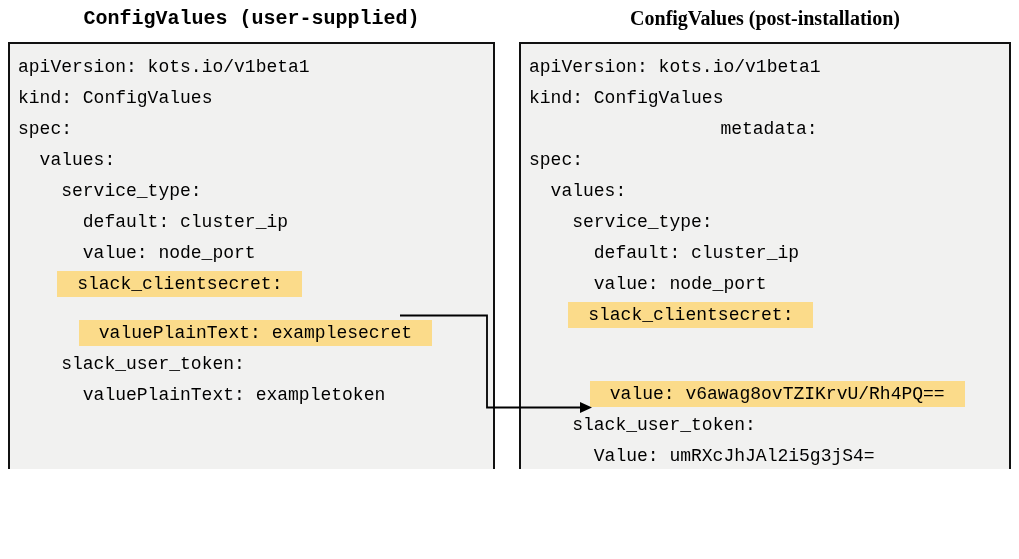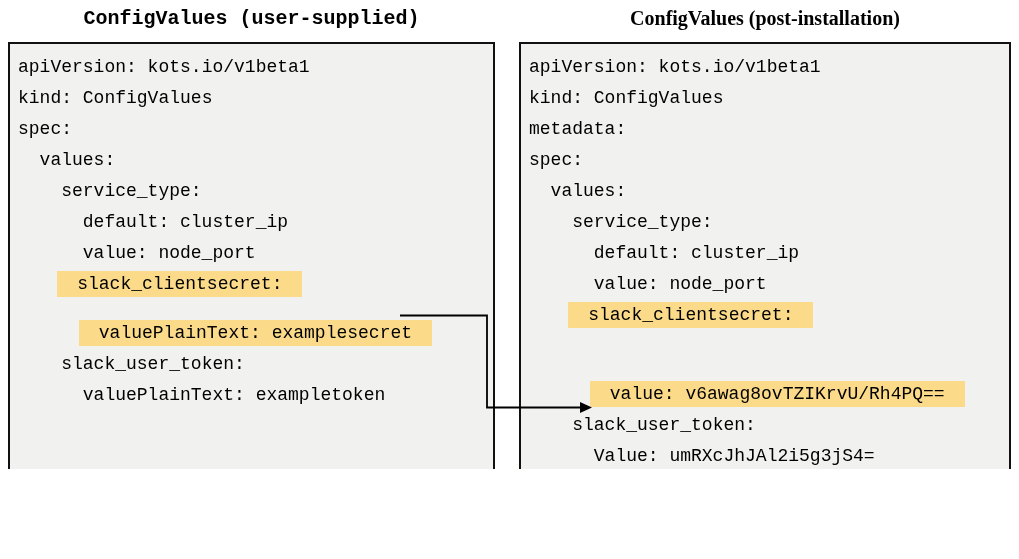--- a/index.html
+++ b/index.html
@@ -77,21 +77,21 @@
       <div class="code-line" style="padding-left: 6ch;"><span class="code-text">value: node_port</span></div>
       <div class="code-line" style="padding-left: 4ch;"><span class="code-text highlighted">slack_clientsecret:</span></div>
       <div class="code-line" style="padding-left: 6ch; margin-top: 18px;"><span class="code-text highlighted">valuePlainText: examplesecret</span></div>
       <div class="code-line" style="padding-left: 4ch;"><span class="code-text">slack_user_token:</span></div>
       <div class="code-line" style="padding-left: 6ch;"><span class="code-text">valuePlainText: exampletoken</span></div>
     </div>
 
   <div class="panel right" id="right-panel">
       <div class="code-line" style="padding-left: 0ch;"><span class="code-text">apiVersion: kots.io/v1beta1</span></div>
       <div class="code-line" style="padding-left: 0ch;"><span class="code-text">kind: ConfigValues</span></div>
-      <div class="code-line" style="padding-left: 0ch;"><span class="code-text">metadata:</span></div>
+      <div class="code-line" style="padding-left: 0ch; text-align: center;"><span class="code-text">metadata:</span></div>
       <div class="code-line" style="padding-left: 0ch;"><span class="code-text">spec:</span></div>
       <div class="code-line" style="padding-left: 2ch;"><span class="code-text">values:</span></div>
       <div class="code-line" style="padding-left: 4ch;"><span class="code-text">service_type:</span></div>
       <div class="code-line" style="padding-left: 6ch;"><span class="code-text">default: cluster_ip</span></div>
       <div class="code-line" style="padding-left: 6ch;"><span class="code-text">value: node_port</span></div>
       <div class="code-line" style="padding-left: 4ch;"><span class="code-text highlighted">slack_clientsecret:</span></div>
       <div class="code-line" style="padding-left: 6ch; margin-top: 48px;"><span class="code-text highlighted">value: v6awag8ovTZIKrvU/Rh4PQ==</span></div>
       <div class="code-line" style="padding-left: 4ch;"><span class="code-text">slack_user_token:</span></div>
       <div class="code-line" style="padding-left: 6ch;"><span class="code-text">Value: umRXcJhJAl2i5g3jS4=</span></div>
     </div>

